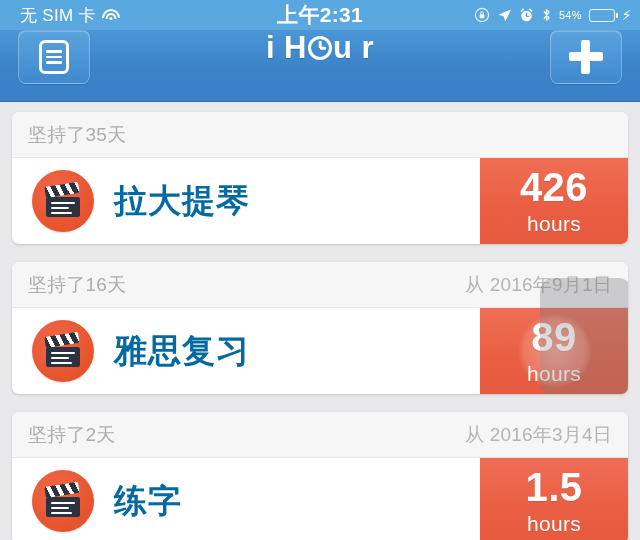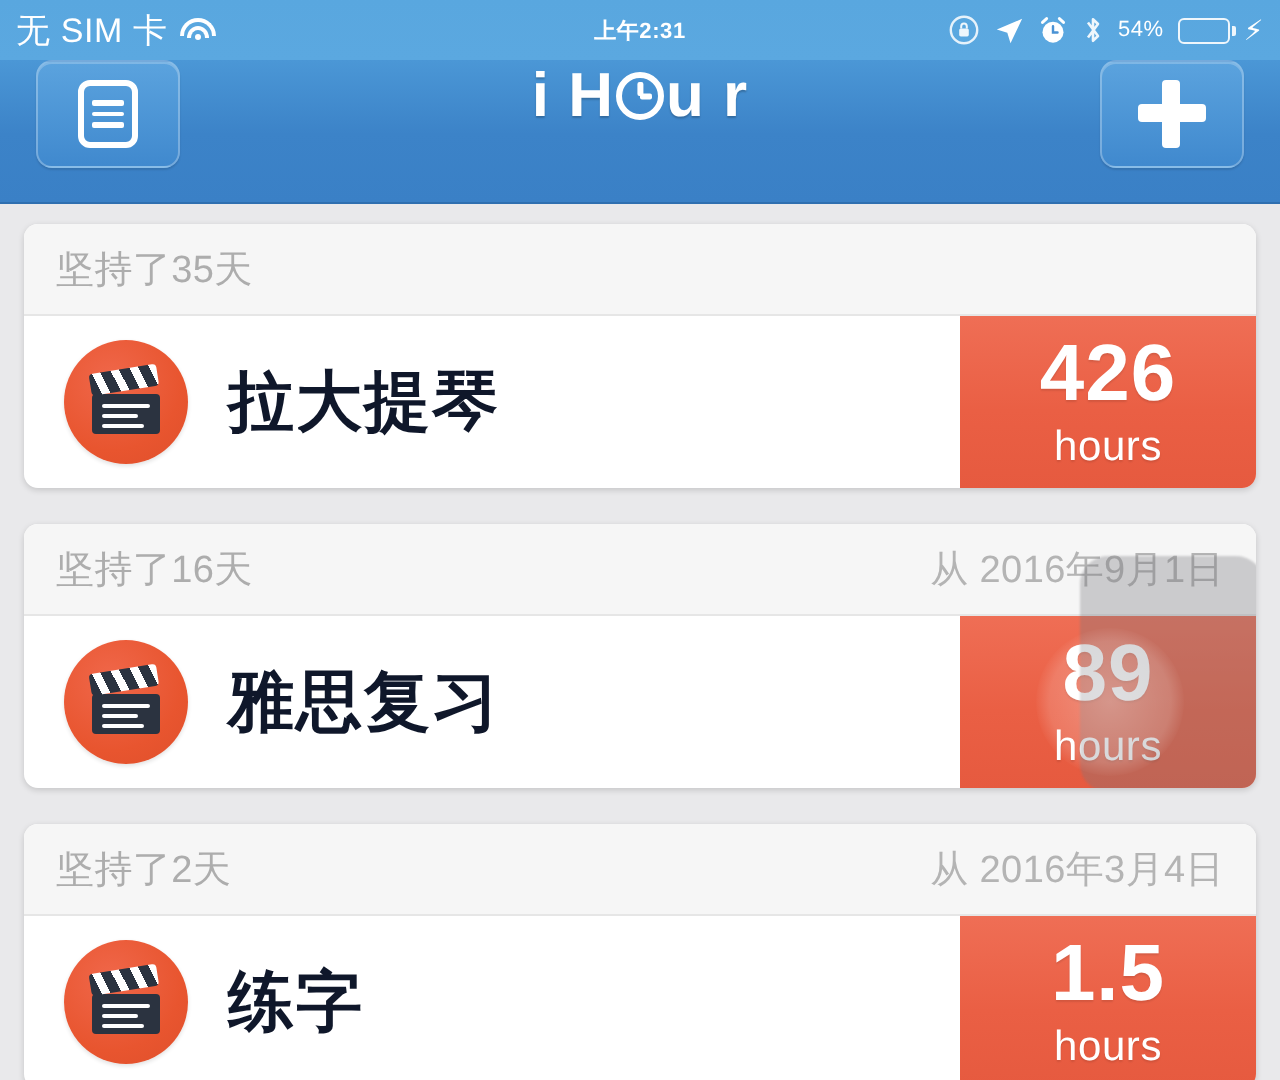--- a/index.html
+++ b/index.html
@@ -25,27 +25,27 @@
     height: 30px;
     background: linear-gradient(180deg, #59a7df 0%, #5ba8e0 100%);
     color: #ffffff;
     display: flex;
     align-items: center;
     padding: 0 8px;
     box-sizing: border-box;
     font-size: 17px;
     letter-spacing: 0.3px;
   }
-  .sb-left { display: flex; align-items: center; gap: 6px; white-space: nowrap; }
+  .sb-left { display: flex; align-items: center; gap: 6px; white-space: nowrap; margin-left: 12px; }
   .sb-carrier { font-size: 17px; }
   .sb-center {
     position: absolute;
     left: 0; right: 0;
     text-align: center;
-    font-size: 11px;
+    font-size: 21px;
     font-weight: 600;
     pointer-events: none;
   }
   .sb-right {
     margin-left: auto;
     display: flex;
     align-items: center;
     gap: 7px;
     white-space: nowrap;
     z-index: 2;
@@ -182,21 +182,21 @@
   .clap .board i:nth-child(2) { top: 10px; width: 18px; }
   .clap .board i:nth-child(3) { top: 15px; width: 21px; }
   .clap .top {
     position: absolute; left: 2px; top: 2px; width: 34px; height: 11px;
     background: repeating-linear-gradient(72deg, #2b3340 0 5px, #ffffff 5px 9px);
     border-radius: 2px;
     transform: rotate(-9deg);
     transform-origin: left bottom;
   }
   .title {
-    font-size: 33px; font-weight: bold; color: #0f172a;
+    font-size: 33px; font-weight: bold; color: #0369a1;
     margin-left: 20px; letter-spacing: 1px;
     white-space: nowrap;
   }
   .badge {
     position: absolute; right: 0; top: 0; bottom: 0;
     width: 148px;
     background: linear-gradient(180deg, #ef6e55 0%, #ea5f44 55%, #e65a3f 100%);
     display: flex; flex-direction: column; align-items: center; justify-content: center;
     color: #ffffff;
   }

